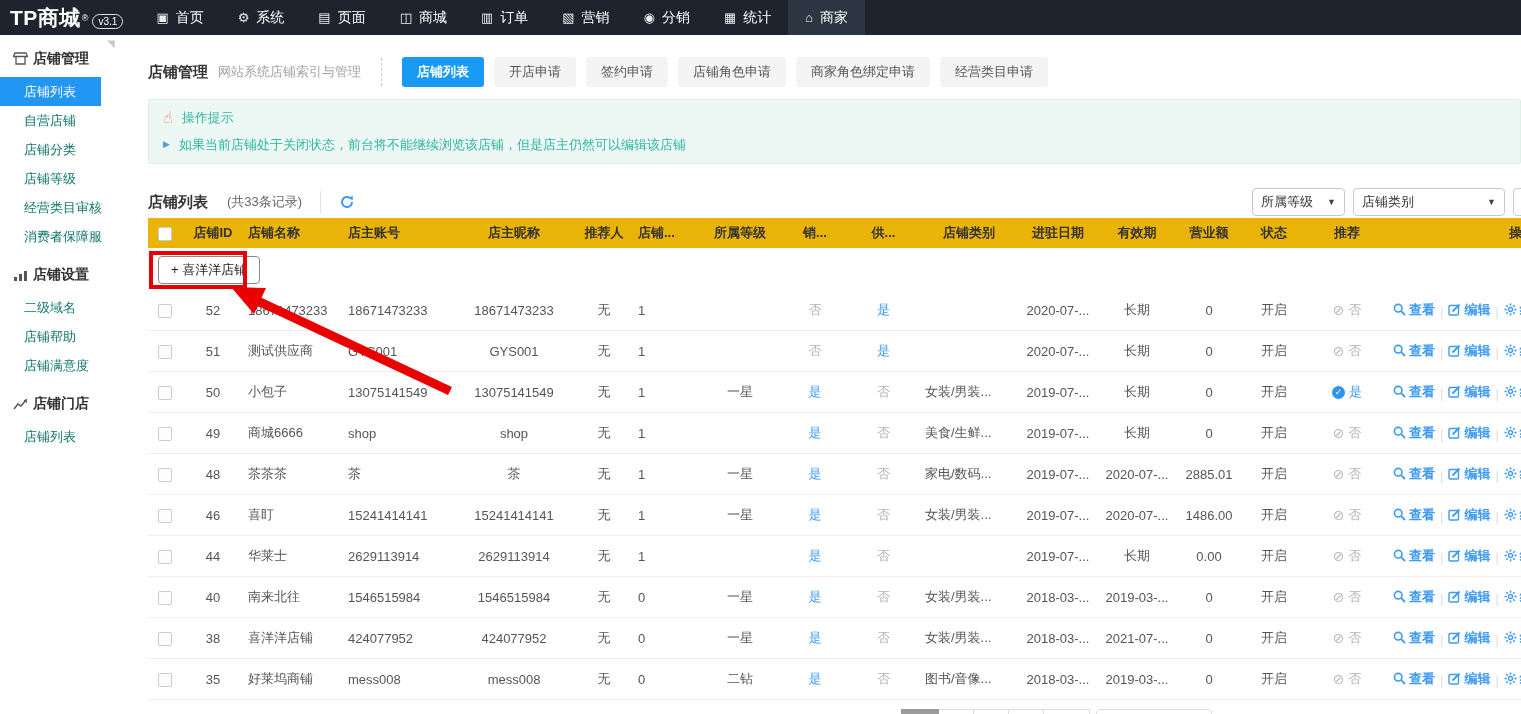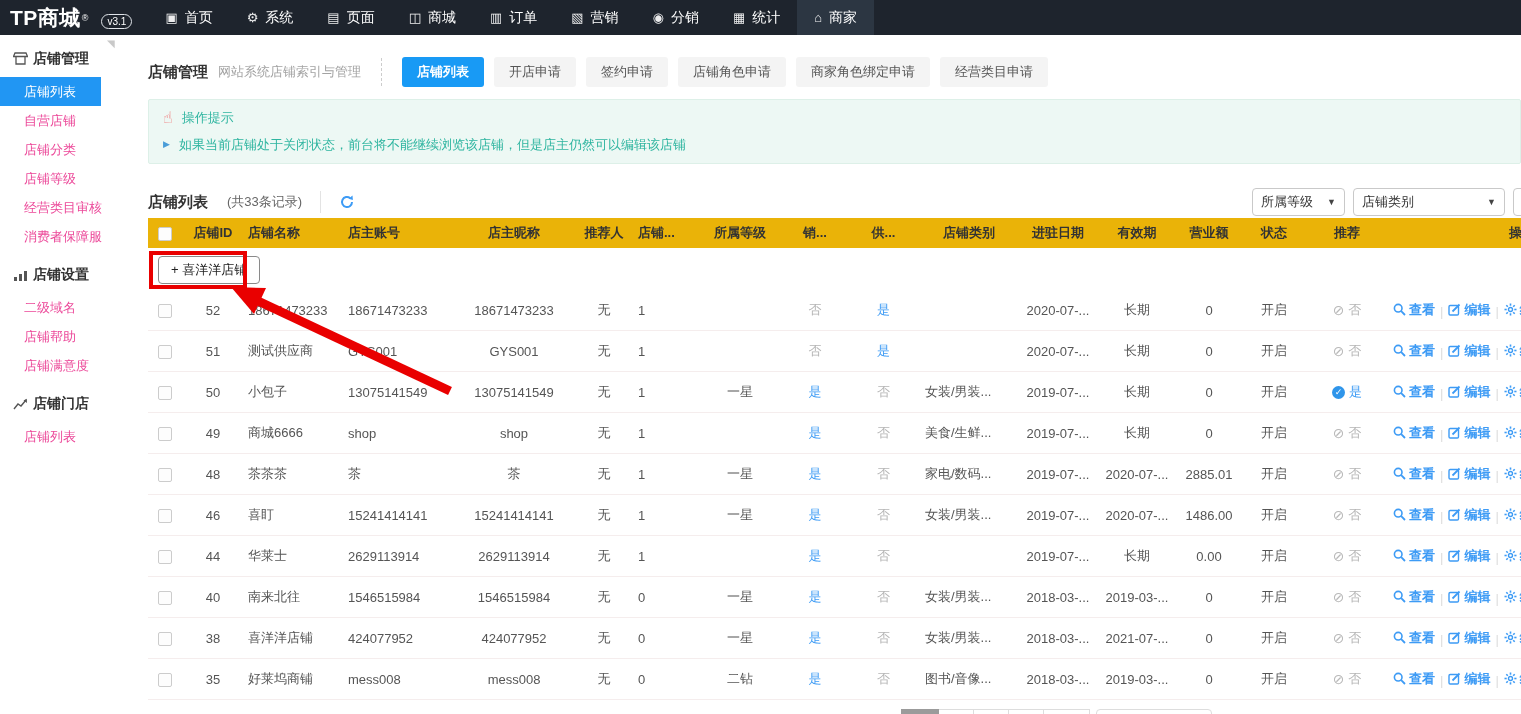--- a/index.html
+++ b/index.html
@@ -9,31 +9,31 @@
     font-family:"Liberation Sans","DejaVu Sans",sans-serif;
     font-size:13px; color:#555; background:#fff;
   }
   
   .topnav { position:absolute; left:0; top:0; width:1521px; height:35px;
     background:#1e242d; color:#fff; display:flex; align-items:stretch; z-index:5; }
   .logo { display:flex; align-items:center; padding:0 16px 0 10px; }
   .logo-text { font-size:21px; font-weight:bold; letter-spacing:.5px; }
   .logo-reg { font-size:9px; vertical-align:top; margin-left:1px; }
   .ver-badge { font-size:10px; border:1px solid #dfe3e8; border-radius:8px;
-    padding:0 5px; margin-left:13px; margin-top:8px; line-height:13px; }
+    padding:0 5px; margin-left:4px; margin-top:8px; line-height:13px; }
   .tn-item { display:flex; align-items:center; gap:7px; padding:0 17px;
     font-size:14px; cursor:pointer; }
   .tn-item.active { background:#2c3642; }
   .tn-icon { font-size:13px; opacity:.92; }
   
   .sidebar { position:absolute; left:0; top:35px; width:101px; height:679px;
     background:#fff; z-index:4; }
   .side-header { display:flex; align-items:center; gap:5px; padding:15px 0 9px 13px;
     color:#333; font-weight:bold; font-size:14px; white-space:nowrap; }
-  .side-item { height:29px; line-height:29px; padding-left:24px; color:#ec4899;
+  .side-item { height:29px; line-height:29px; padding-left:24px; color:#0f766e;
     cursor:pointer; white-space:nowrap; }
   .side-item.active { background:#2196f3; color:#fff; }
   .side-corner { position:absolute; left:107px; top:38px; color:#c9c9c9;
     font-size:10px; z-index:6; }
   
   .main { position:absolute; left:101px; top:35px; width:1420px; height:679px;
     background:#fff; overflow:hidden; }
   .content { margin-left:47px; width:1373px; }
   .crumb-row { display:flex; align-items:center; margin-top:20px; height:34px; }
   .page-title { font-size:15px; font-weight:bold; color:#333; }

